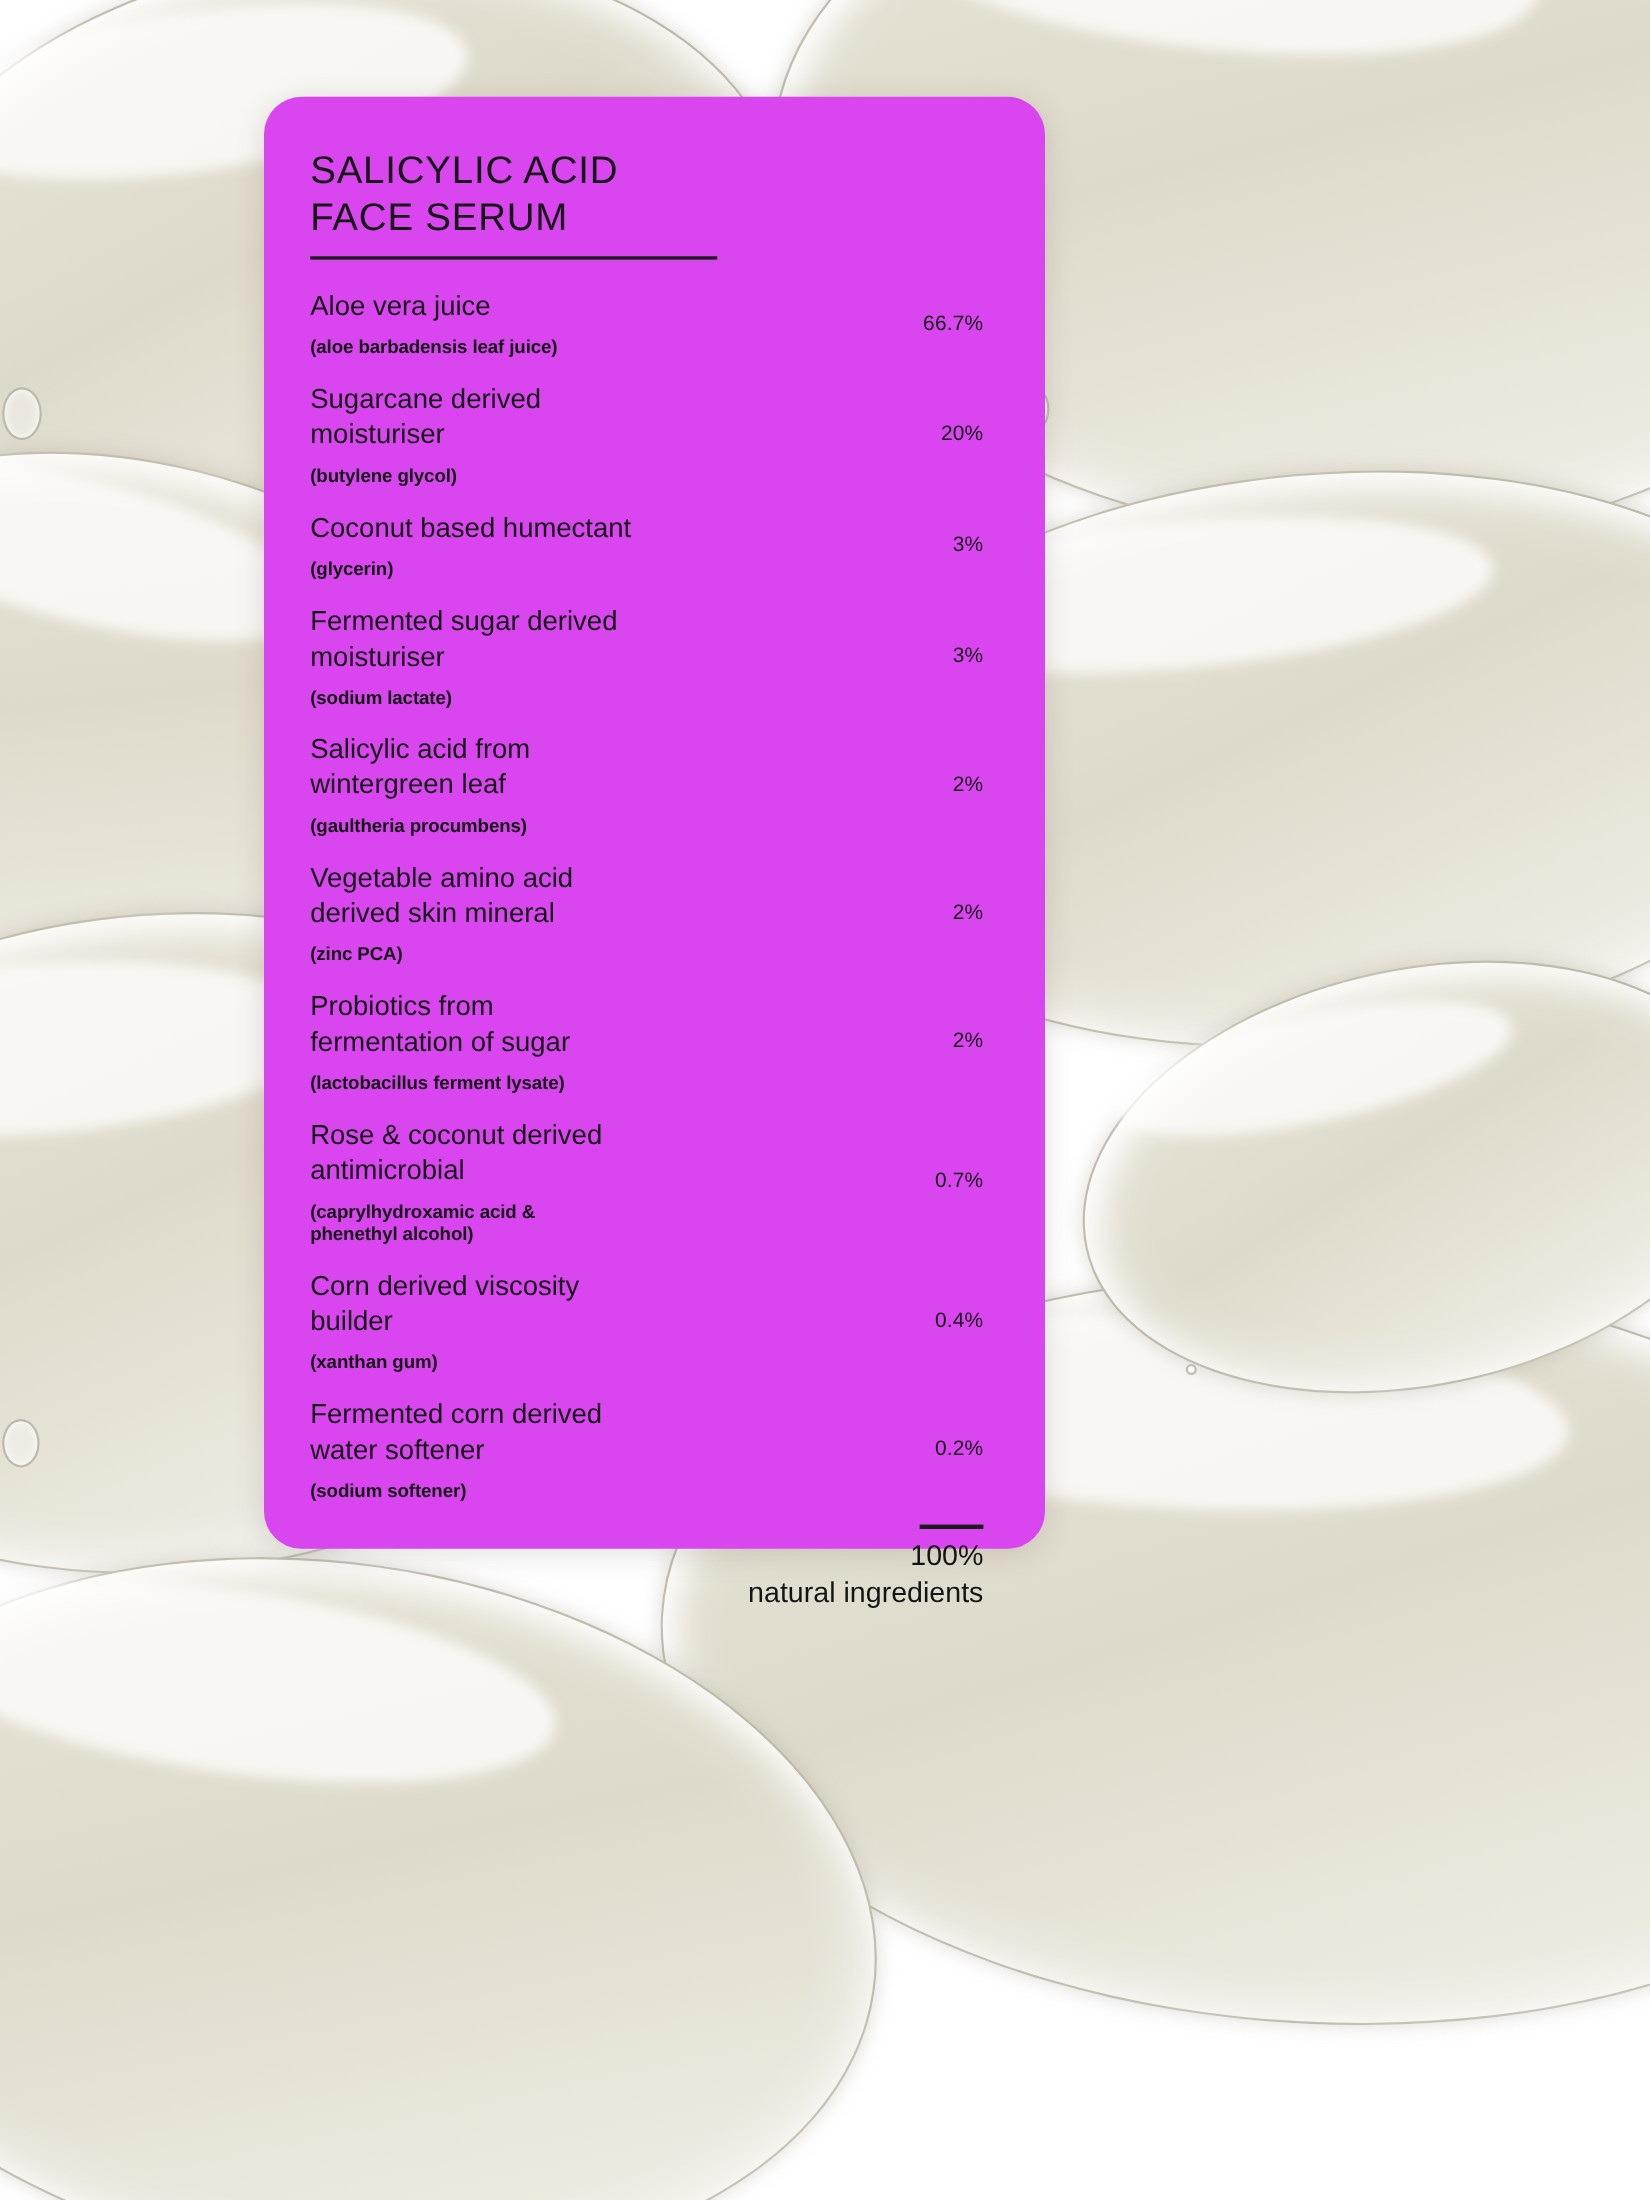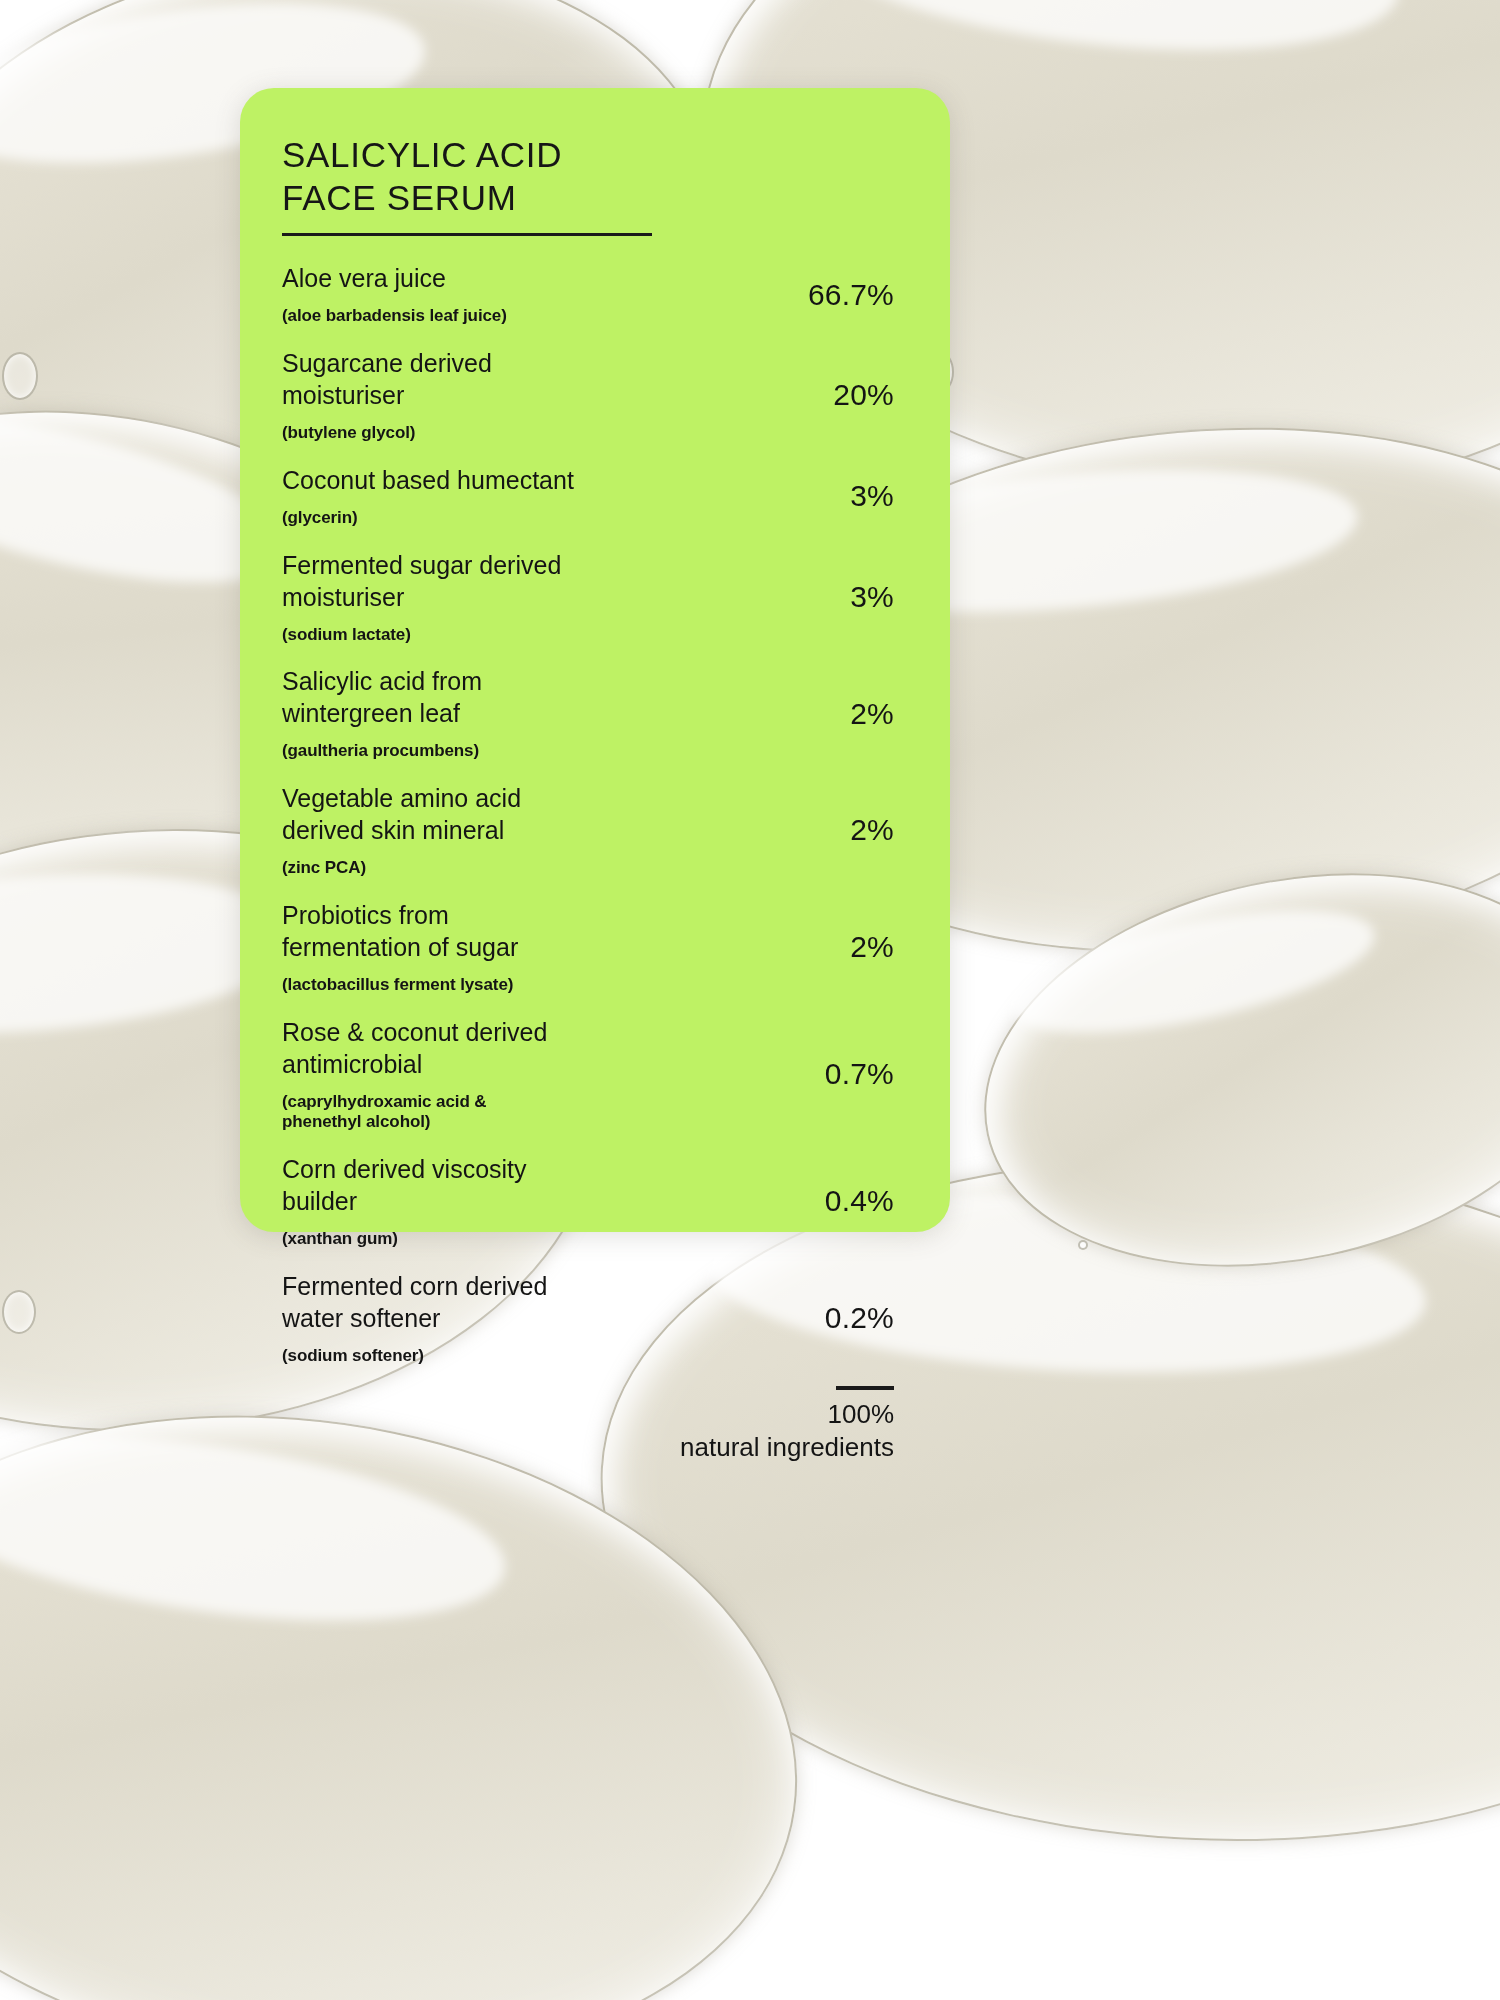--- a/index.html
+++ b/index.html
@@ -44,22 +44,22 @@
   }
   .u1 { left:2px;   top:352px;  width:36px;  height:48px; }
   .u2 { left:928px; top:352px;  width:26px;  height:40px; }
   .u3 { left:2px;   top:1290px; width:34px;  height:44px; }
   .u4 { left:1078px;top:1240px; width:10px;  height:10px; }
 
   
   .card {
     position:absolute;
     left:240px; top:88px;
-    width:710px; height:1144px;
-    background:#bef264;
+    width:710px; height:1320px;
+    background:#d946ef;
     border-radius:34px;
     box-shadow:0 4px 26px rgba(90,85,70,.18);
     padding:46px 56px 0 42px;
     z-index:5;
   }
 
   .title {
     font-size:35px;
     letter-spacing:.7px;
     color:#161616;
@@ -88,21 +88,21 @@
   .name {
     font-size:25px; color:#141414; line-height:1.28; font-weight:400;
     letter-spacing:0px; white-space:pre-line;
   }
   .inci {
     font-size:17px; color:#141414; line-height:1.22; font-weight:600;
     letter-spacing:-.1px; margin-top:12px; white-space:pre-line;
   }
   .pct {
     flex:0 0 auto; width:120px; text-align:right;
-    font-size:30px; color:#141414; font-weight:400; letter-spacing:.2px;
+    font-size:19px; color:#141414; font-weight:400; letter-spacing:.2px;
   }
 
   .total-wrap { margin-top:2px; text-align:right; }
   .total-rule { width:58px; height:4px; background:#1a1a1a; margin-left:auto; margin-bottom:8px; }
   .total-value { font-size:26px; color:#141414; line-height:1.25; }
   .total-caption { font-size:26px; color:#141414; line-height:1.25; }
 </style>
 </head>
 <body>
 

